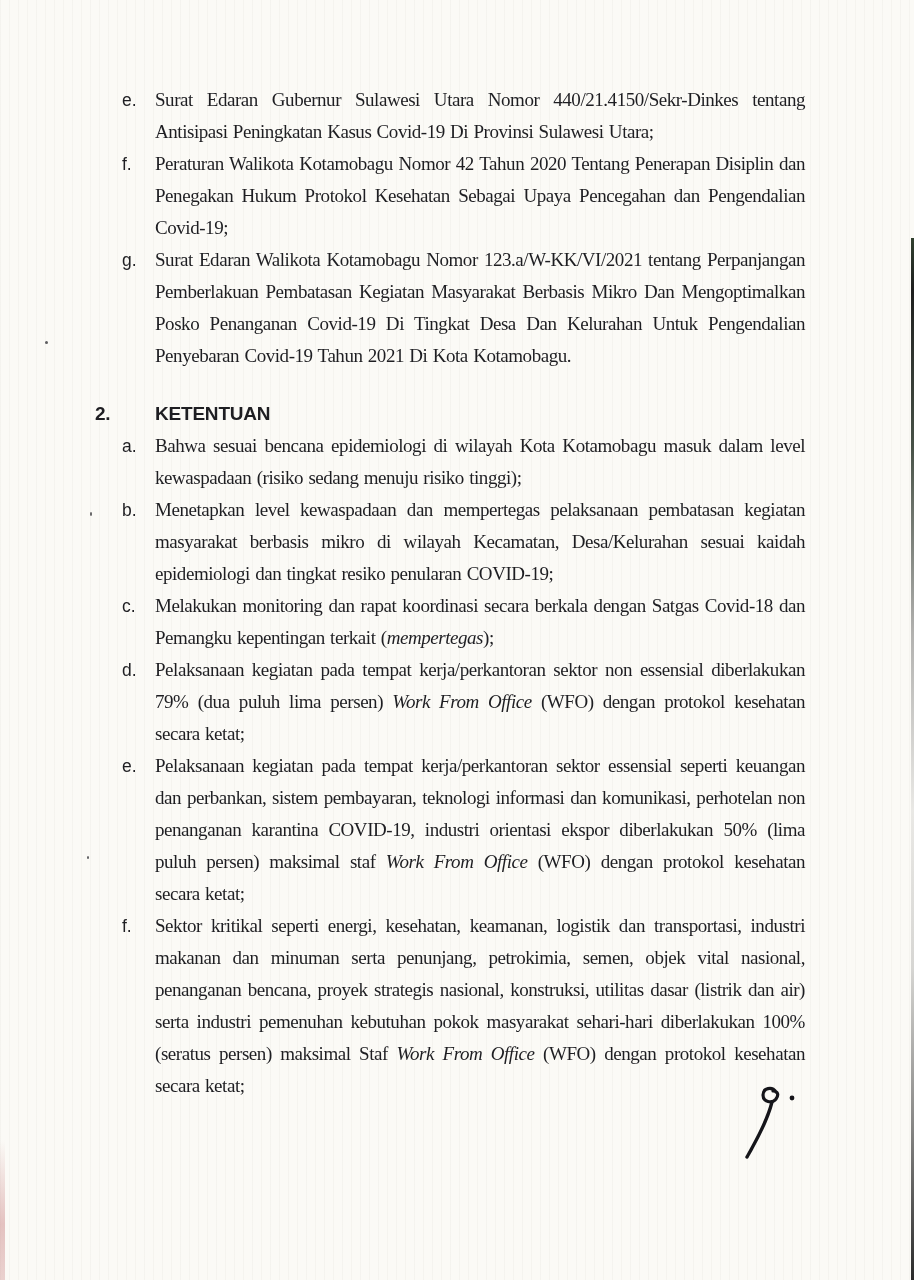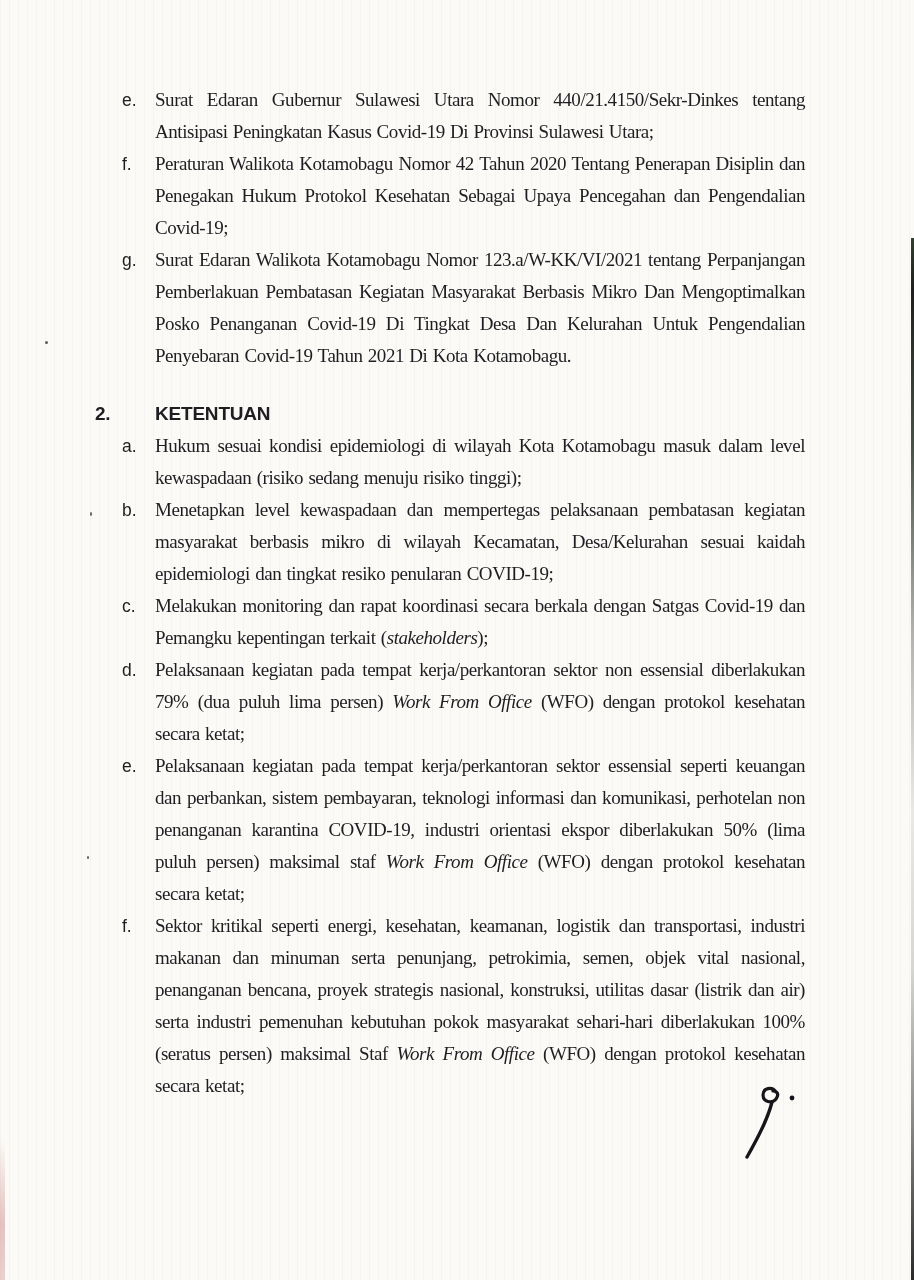--- a/index.html
+++ b/index.html
@@ -108,31 +108,31 @@
 </div>
 
     <div class="section-heading">
       <span class="num">2.</span>
       <span class="title">KETENTUAN</span>
     </div>
 
     <div>
   <div class="doc-item">
     <span class="label">a.</span>
-    <span class="text"><span>Hukum sesuai kondisi epidemiologi di wilayah Kota Kotamobagu masuk dalam level kewaspadaan (risiko sedang menuju risiko tinggi);</span></span>
+    <span class="text"><span>Bahwa sesuai bencana epidemiologi di wilayah Kota Kotamobagu masuk dalam level kewaspadaan (risiko sedang menuju risiko tinggi);</span></span>
   </div>
 
   <div class="doc-item">
     <span class="label">b.</span>
     <span class="text"><span>Menetapkan level kewaspadaan dan mempertegas pelaksanaan pembatasan kegiatan masyarakat berbasis mikro di wilayah Kecamatan, Desa/Kelurahan sesuai kaidah epidemiologi dan tingkat resiko penularan COVID-19;</span></span>
   </div>
 
   <div class="doc-item">
     <span class="label">c.</span>
-    <span class="text"><span>Melakukan monitoring dan rapat koordinasi secara berkala dengan Satgas Covid-19 dan Pemangku kepentingan terkait (</span><i>stakeholders</i><span>);</span></span>
+    <span class="text"><span>Melakukan monitoring dan rapat koordinasi secara berkala dengan Satgas Covid-18 dan Pemangku kepentingan terkait (</span><i>mempertegas</i><span>);</span></span>
   </div>
 
   <div class="doc-item">
     <span class="label">d.</span>
     <span class="text"><span>Pelaksanaan kegiatan pada tempat kerja/perkantoran sektor non essensial diberlakukan 79% (dua puluh lima persen) </span><i>Work From Office</i><span> (WFO) dengan protokol kesehatan secara ketat;</span></span>
   </div>
 
   <div class="doc-item">
     <span class="label">e.</span>
     <span class="text"><span>Pelaksanaan kegiatan pada tempat kerja/perkantoran sektor essensial seperti keuangan dan perbankan, sistem pembayaran, teknologi informasi dan komunikasi, perhotelan non penanganan karantina COVID-19, industri orientasi ekspor diberlakukan 50% (lima puluh persen) maksimal staf </span><i>Work From Office</i><span> (WFO) dengan protokol kesehatan secara ketat;</span></span>

